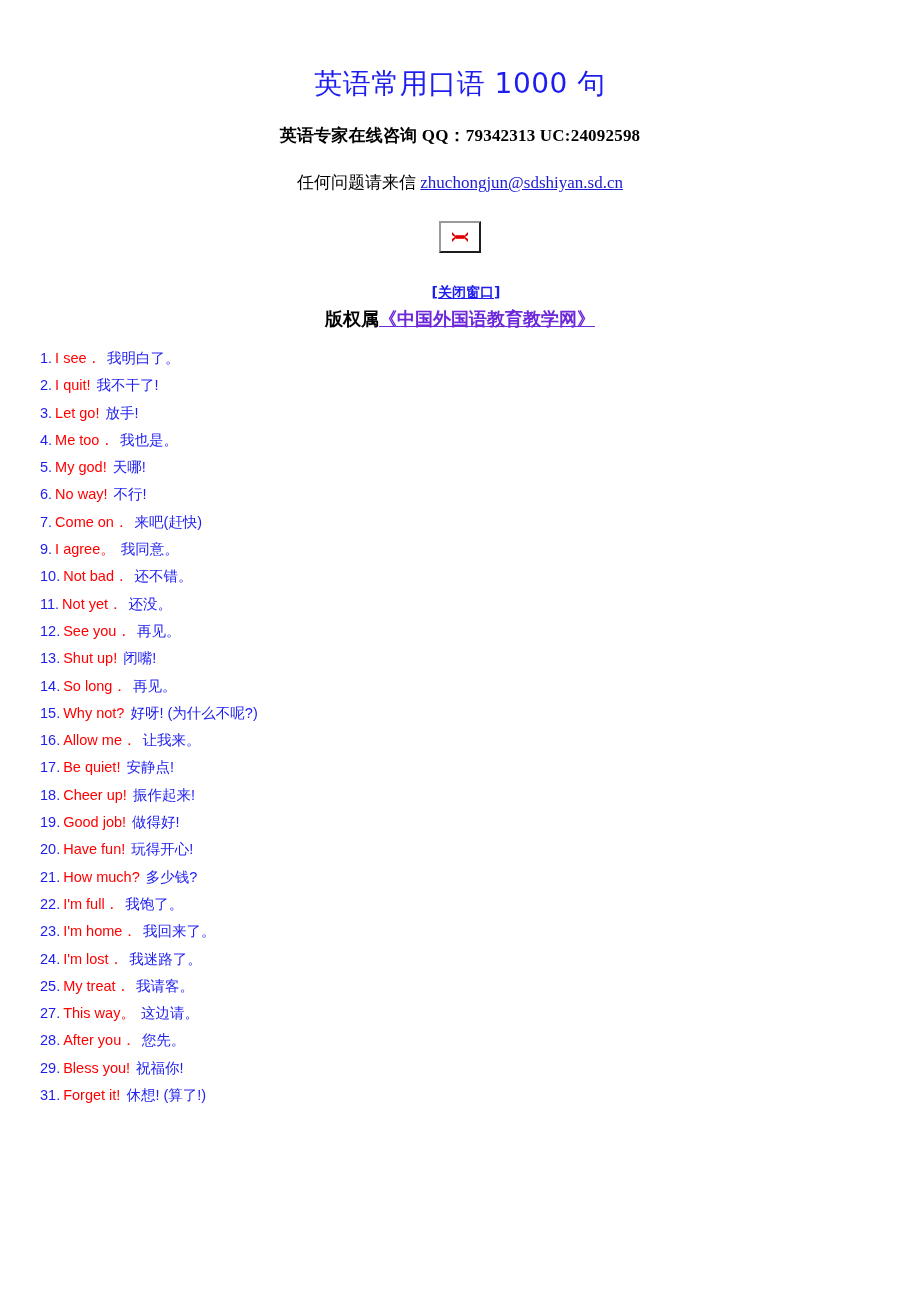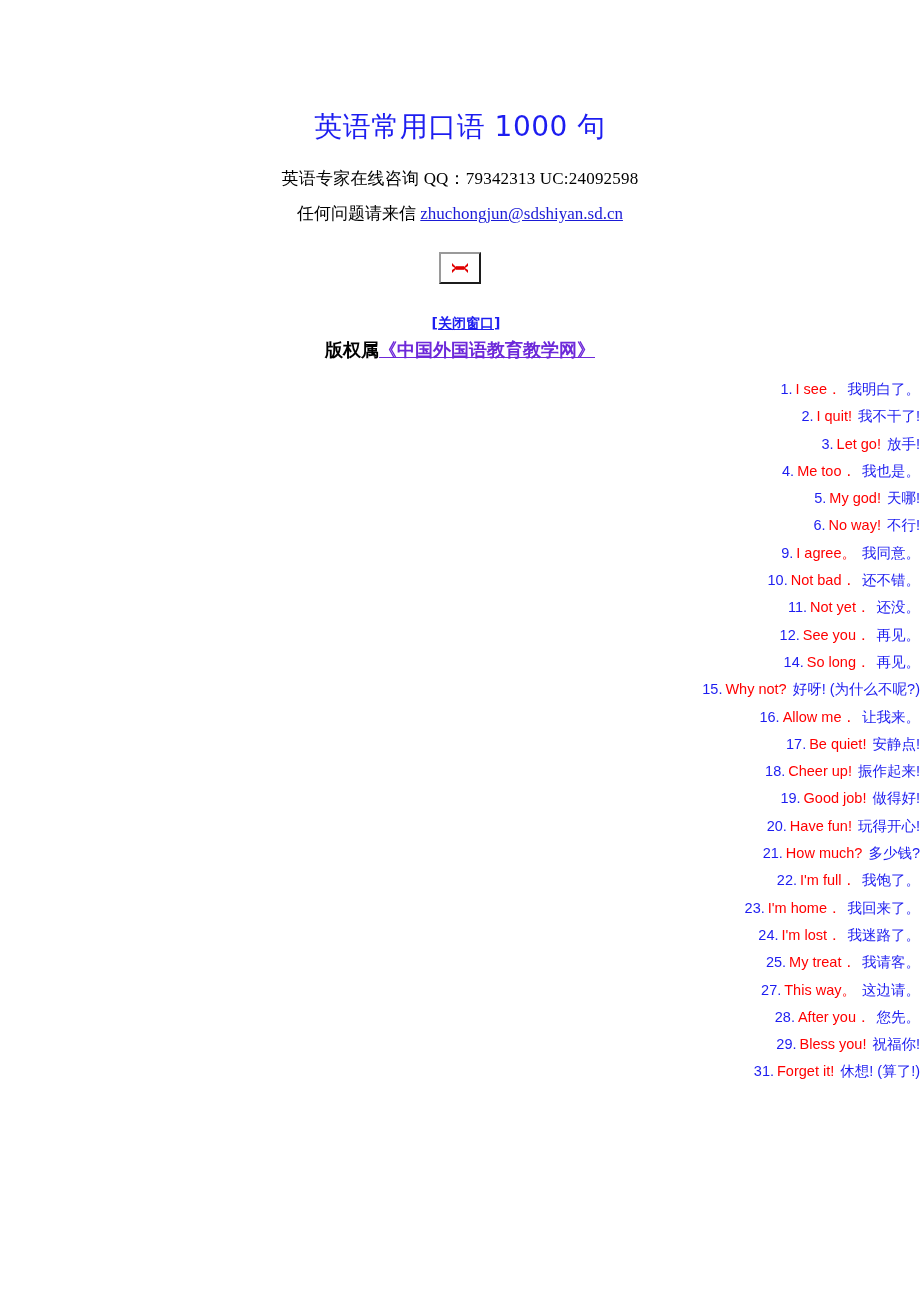--- a/index.html
+++ b/index.html
@@ -18,46 +18,46 @@
 
   .page {
     position: relative;
     width: 920px;
     height: 1302px;
     box-sizing: border-box;
   }
 
   
   .header {
-    padding-top: 110px;
+    padding-top: 67px;
     text-align: center;
   }
 
   .doc-title {
     font-family: "DejaVu Sans", "Liberation Sans", sans-serif;
     font-size: 28px;
     line-height: 34px;
     font-weight: normal;
     color: #1d1df0;
     letter-spacing: 0.5px;
     margin: 0;
   }
 
   .qq-line {
     margin-top: 24px;
     font-family: "Liberation Serif", "DejaVu Serif", serif;
     font-size: 17px;
     line-height: 22px;
-    font-weight: normal;
+    font-weight: bold;
     color: #000000;
     letter-spacing: 0.2px;
   }
 
   .mail-line {
-    margin-top: 12px;
+    margin-top: 24px;
     font-family: "Liberation Serif", "DejaVu Serif", serif;
     font-size: 17px;
     line-height: 24px;
     color: #000000;
   }
   .mail-line .mail-label {
     font-weight: normal;
   }
   a.mail-link {
     color: #1a1ad6;
@@ -124,21 +124,20 @@
   .phrase-list {
     margin: 14px 0 0 0;
     padding: 0 0 0 40px;
     list-style: none;
   }
   .phrase-row {
     font-family: "Liberation Sans", "DejaVu Sans", sans-serif;
     font-size: 14.5px;
     line-height: 27.3px;
     white-space: nowrap;
-    text-align: right;
   }
   .idx {
     color: #1d1df0;
   }
   .en {
     color: #ff0000;
     margin-left: 3px;
   }
   .zh {
     color: #1d1df0;
@@ -180,24 +179,26 @@
 
   </div>
 
   <ul class="phrase-list" id="phrase-list">
       <li class="phrase-row"><span class="idx">1.</span><span class="en">I see．</span><span class="zh"> 我明白了。</span></li>
       <li class="phrase-row"><span class="idx">2.</span><span class="en">I quit!</span><span class="zh"> 我不干了!</span></li>
       <li class="phrase-row"><span class="idx">3.</span><span class="en">Let go!</span><span class="zh"> 放手!</span></li>
       <li class="phrase-row"><span class="idx">4.</span><span class="en">Me too．</span><span class="zh"> 我也是。</span></li>
       <li class="phrase-row"><span class="idx">5.</span><span class="en">My god!</span><span class="zh"> 天哪!</span></li>
       <li class="phrase-row"><span class="idx">6.</span><span class="en">No way!</span><span class="zh"> 不行!</span></li>
+      <li class="phrase-row"><span class="idx">7.</span><span class="en">Come on．</span><span class="zh"> 来吧(赶快)</span></li>
       <li class="phrase-row"><span class="idx">9.</span><span class="en">I agree。</span><span class="zh"> 我同意。</span></li>
       <li class="phrase-row"><span class="idx">10.</span><span class="en">Not bad．</span><span class="zh"> 还不错。</span></li>
       <li class="phrase-row"><span class="idx">11.</span><span class="en">Not yet．</span><span class="zh"> 还没。</span></li>
       <li class="phrase-row"><span class="idx">12.</span><span class="en">See you．</span><span class="zh"> 再见。</span></li>
+      <li class="phrase-row"><span class="idx">13.</span><span class="en">Shut up!</span><span class="zh"> 闭嘴!</span></li>
       <li class="phrase-row"><span class="idx">14.</span><span class="en">So long．</span><span class="zh"> 再见。</span></li>
       <li class="phrase-row"><span class="idx">15.</span><span class="en">Why not?</span><span class="zh"> 好呀! (为什么不呢?)</span></li>
       <li class="phrase-row"><span class="idx">16.</span><span class="en">Allow me．</span><span class="zh"> 让我来。</span></li>
       <li class="phrase-row"><span class="idx">17.</span><span class="en">Be quiet!</span><span class="zh"> 安静点!</span></li>
       <li class="phrase-row"><span class="idx">18.</span><span class="en">Cheer up!</span><span class="zh"> 振作起来!</span></li>
       <li class="phrase-row"><span class="idx">19.</span><span class="en">Good job!</span><span class="zh"> 做得好!</span></li>
       <li class="phrase-row"><span class="idx">20.</span><span class="en">Have fun!</span><span class="zh"> 玩得开心!</span></li>
       <li class="phrase-row"><span class="idx">21.</span><span class="en">How much?</span><span class="zh"> 多少钱?</span></li>
       <li class="phrase-row"><span class="idx">22.</span><span class="en">I'm full．</span><span class="zh"> 我饱了。</span></li>
       <li class="phrase-row"><span class="idx">23.</span><span class="en">I'm home．</span><span class="zh"> 我回来了。</span></li>

